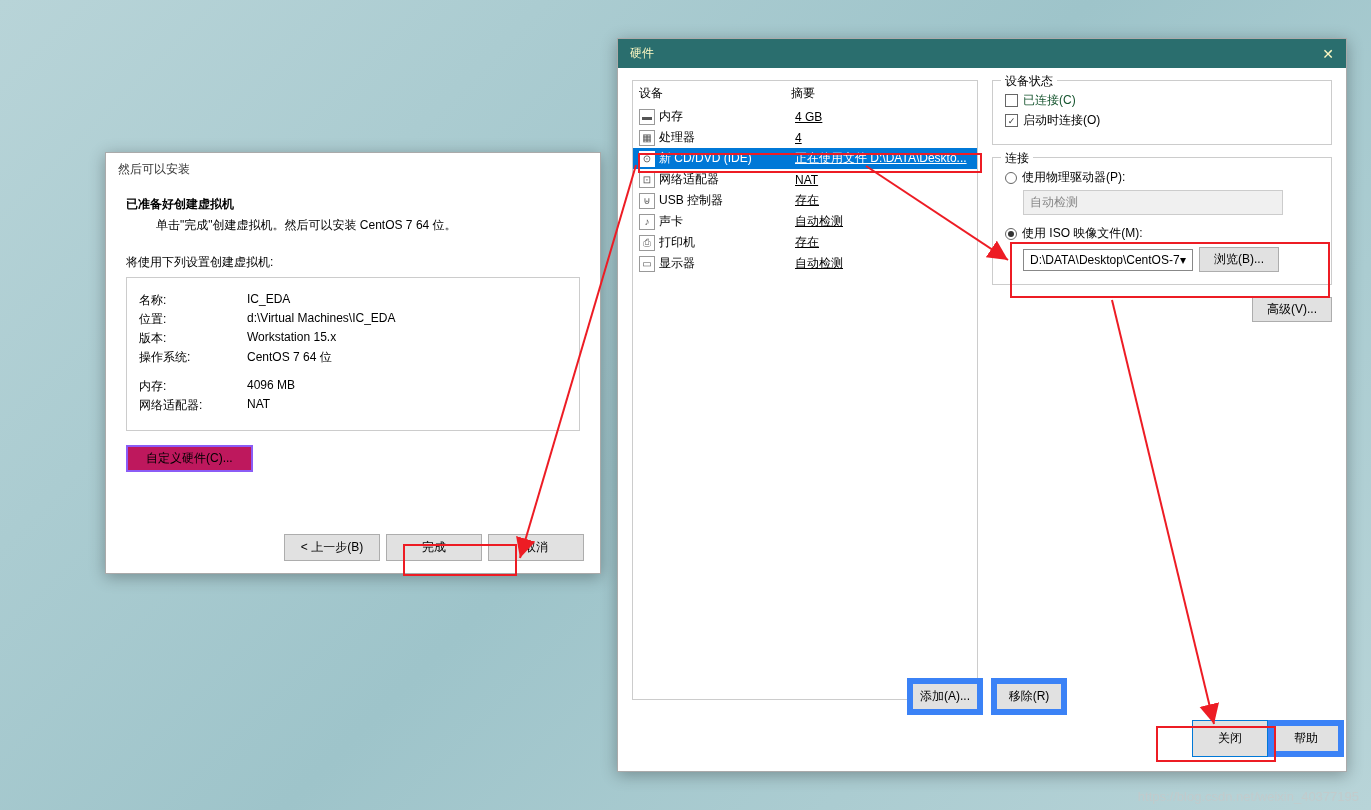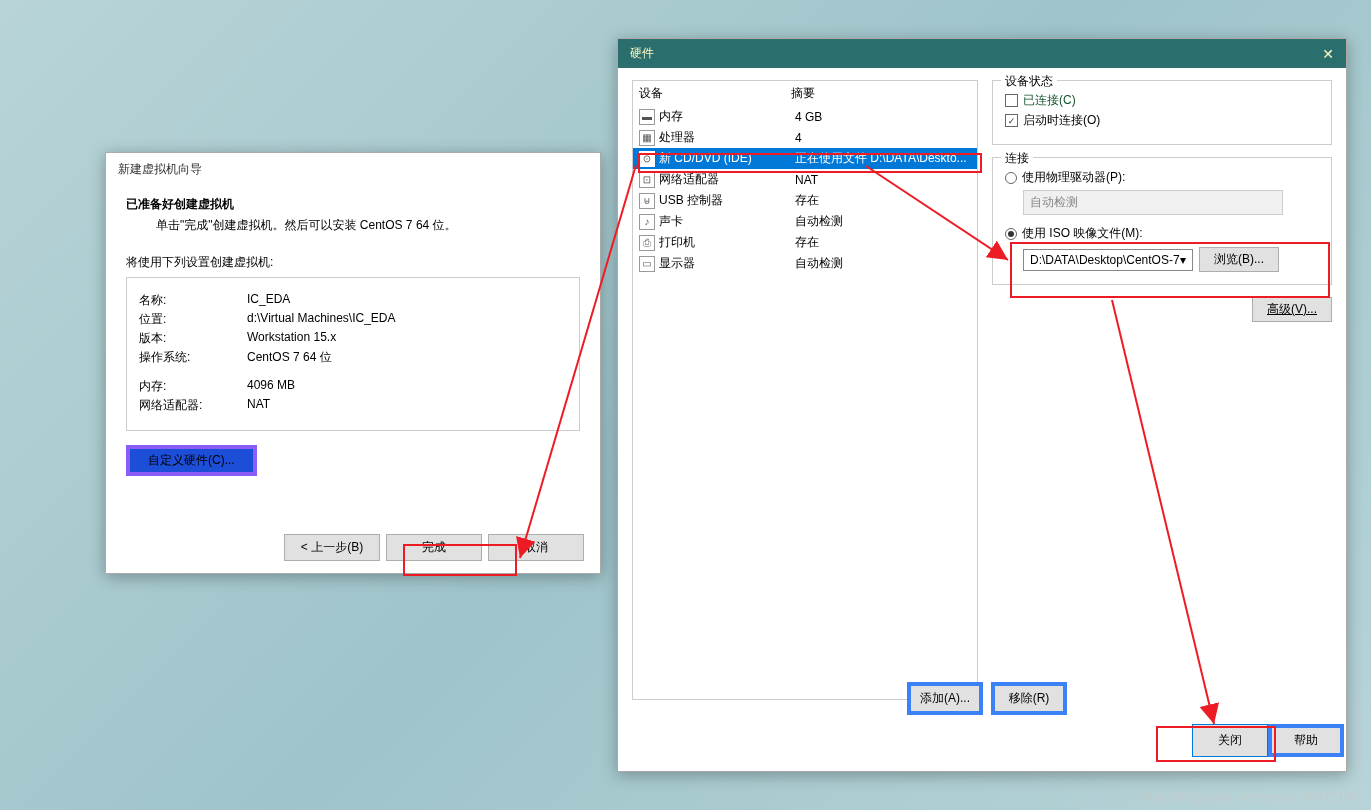--- a/index.html
+++ b/index.html
@@ -11,65 +11,65 @@
 .wizard-header { padding: 10px 20px 12px 20px; }
 .wizard-header .bold { font-weight: bold; margin-bottom: 4px; }
 .wizard-header .sub { margin-left: 30px; }
 .wizard-body { padding: 8px 20px; }
 .wizard-note { margin-bottom: 6px; }
 .settings-box { border: 1px solid #ccc; padding: 14px 12px; }
 .settings-row { display: flex; margin-bottom: 2px; }
 .settings-row .label { width: 108px; }
 .settings-row .value { flex: 1; }
 .settings-spacer { height: 10px; }
-.custom-hw-btn { margin-top: 14px; border: 4px solid #8b5cf6; background: #1d4ed8; padding: 3px 18px; cursor: pointer; }
+.custom-hw-btn { margin-top: 14px; border: 2px solid #8b5cf6; background: #be185d; padding: 3px 18px; cursor: pointer; }
 .wizard-buttons { position: absolute; bottom: 12px; right: 16px; display: flex; gap: 6px; }
 .wbtn { border: 1px solid #adadad; background: #e1e1e1; padding: 4px 0; width: 96px; text-align: center; cursor: pointer; }
 .wbtn-finish { position: relative; }
 
 .hw-dialog { left: 617px; top: 38px; width: 730px; height: 734px; }
 .hw-title { background: #2a6e6e; color: #fef9c3; padding: 6px 12px; display: flex; justify-content: space-between; align-items: center; }
 .hw-title .close { cursor: pointer; font-size: 14px; }
 .hw-body { padding: 12px 14px; display: flex; gap: 14px; height: 644px; }
 .hw-left { width: 346px; border: 1px solid #ccc; }
 .hw-headers { display: flex; padding: 4px 6px; }
 .hw-h1 { width: 152px; }
 .hw-list { }
 .hw-row { display: flex; padding: 2px 6px; align-items: center; gap: 4px; }
 .hw-row .icon { width: 16px; height: 16px; display: inline-flex; align-items: center; justify-content: center; font-size: 10px; color: #555; border: 1px solid #999; }
 .hw-row .name { width: 132px; }
-.hw-row .summary { flex: 1; }
+.hw-row .summary { flex: 1; text-decoration: underline; }
 .hw-row.selected { background: #0078d7; color: #fff; }
 .hw-row.selected .icon { background: #fff; border-color: #fff; }
 .hw-right { flex: 1; }
 .groupbox { border: 1px solid #ccc; padding: 8px 12px 12px 12px; margin-bottom: 12px; position: relative; }
 .groupbox .legend { position: absolute; top: -8px; left: 8px; background: #fff; padding: 0 4px; }
 .checkbox-row, .radio-row { display: flex; align-items: center; gap: 5px; margin: 3px 0; }
 .checkbox-box { width: 13px; height: 13px; border: 1px solid #666; display: inline-flex; align-items: center; justify-content: center; font-size: 9px; color: #333; }
 .radio-circle { width: 12px; height: 12px; border: 1px solid #666; border-radius: 50%; display: inline-flex; align-items: center; justify-content: center; }
 .radio-circle.checked::after { content: ""; width: 6px; height: 6px; background: #333; border-radius: 50%; }
 .disabled-select { border: 1px solid #ccc; background: #f0f0f0; color: #888; padding: 3px 6px; margin-top: 4px; margin-left: 18px; width: 260px; }
 .iso-row { display: flex; gap: 6px; margin-top: 5px; margin-left: 18px; align-items: center; }
 .iso-select { border: 1px solid #888; padding: 3px 6px; width: 170px; display: flex; justify-content: space-between; align-items: center; }
 .browse-btn, .adv-btn, .add-btn, .remove-btn { border: 1px solid #adadad; background: #e1e1e1; padding: 3px 14px; cursor: pointer; }
-.adv-row { display: flex; justify-content: flex-end; margin-top: 6px; text-decoration: underline; }
+.adv-row { display: flex; justify-content: flex-end; margin-top: 6px; }
 .hw-bottom-left { position: absolute; left: 196px; bottom: 56px; display: flex; gap: 8px; width: 346px; justify-content: center; }
 .hw-bottom-right { position: absolute; right: 2px; bottom: 14px; display: flex; }
-.hbtn { border: 4px solid #3b82f6; background: #e1e1e1; padding: 4px 0; width: 76px; text-align: center; cursor: pointer; }
+.hbtn { border: 6px solid #3b82f6; background: #e1e1e1; padding: 4px 0; width: 76px; text-align: center; cursor: pointer; }
 .hbtn.close-btn { border: 1px solid #0078d7; }
 
 .redbox { border: 2px solid #ed1c24; position: absolute; pointer-events: none; }
 .arrow-svg { position: absolute; pointer-events: none; }
 .watermark { position: absolute; right: 12px; bottom: 6px; color: rgba(200,200,200,0.7); font-size: 13px; }
 </style>
 </head>
 <body>
 
 <div class="dialog wizard">
-  <div class="dialog-title">新建虚拟机向导</div>
+  <div class="dialog-title">然后可以安装</div>
   <div class="wizard-header">
     <div class="bold">已准备好创建虚拟机</div>
     <div class="sub">单击"完成"创建虚拟机。然后可以安装 CentOS 7 64 位。</div>
   </div>
   <div class="wizard-body">
     <div class="wizard-note">将使用下列设置创建虚拟机:</div>
     <div class="settings-box">
       <div class="settings-row">
           <div class="label">名称:</div>
           <div class="value">IC_EDA</div>

